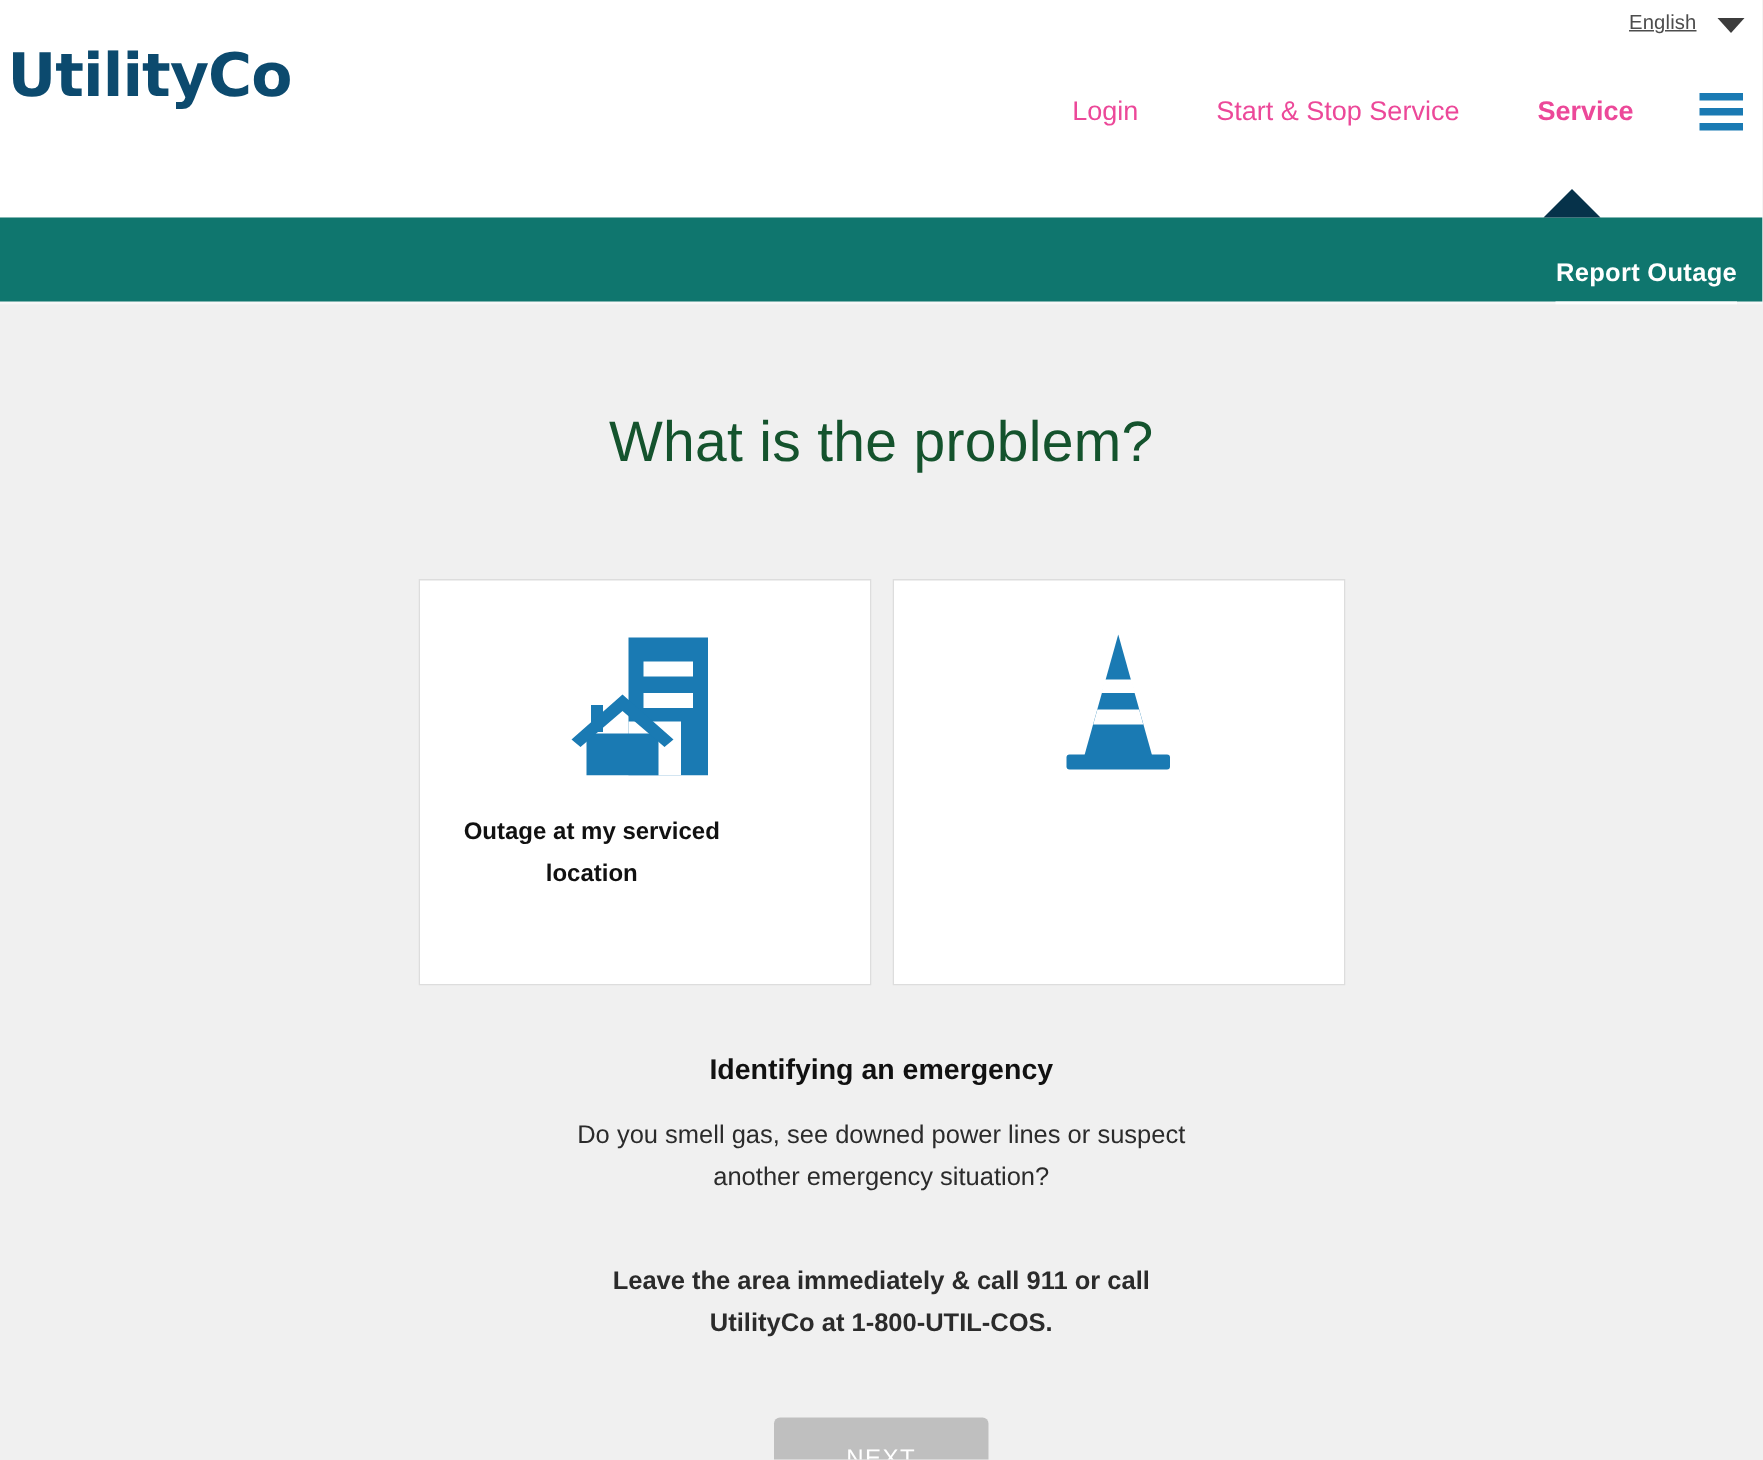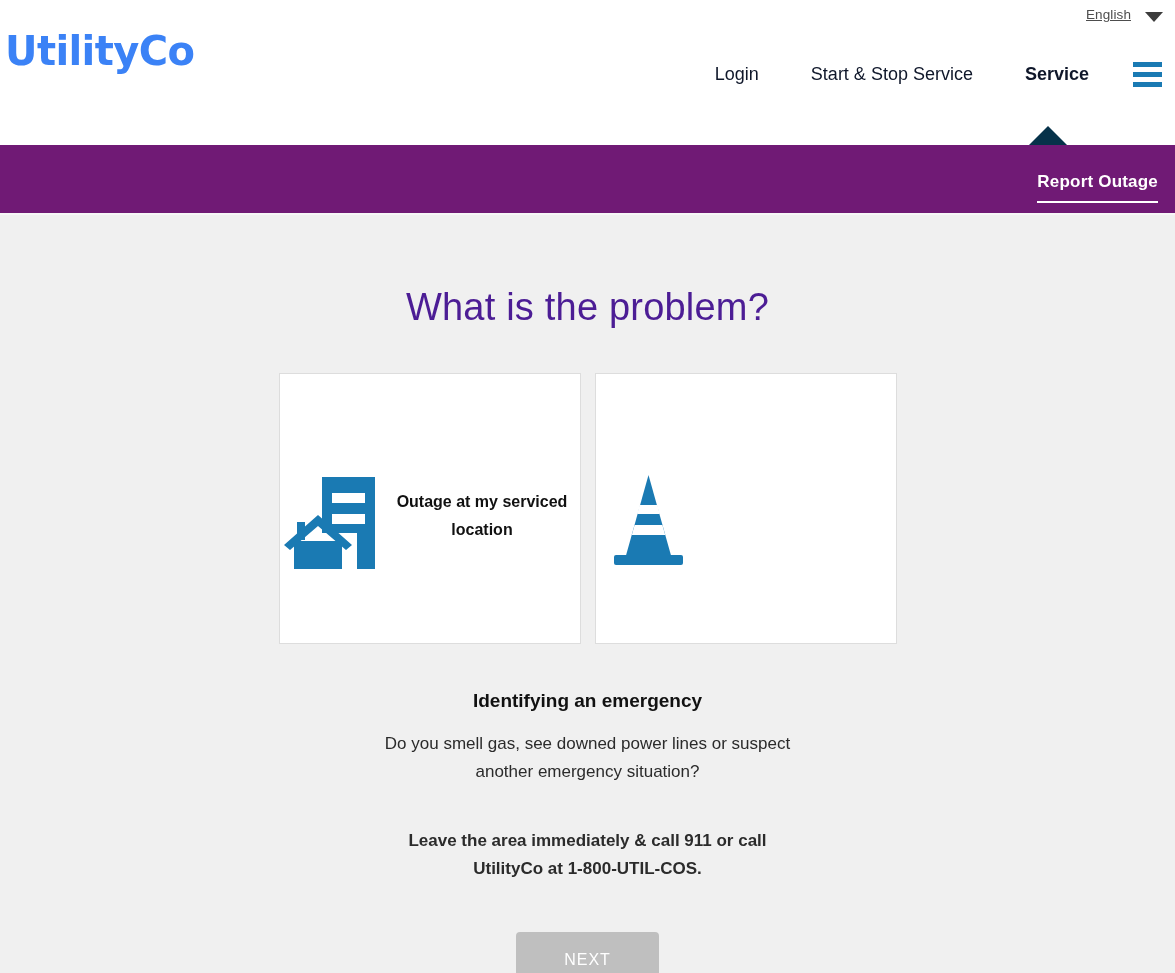--- a/index.html
+++ b/index.html
@@ -49,38 +49,38 @@
     border-top: 10px solid #3c3c3c;
     cursor: pointer;
   }
 
   .logo {
     position: absolute;
     left: 5px;
     top: 31px;
     font-size: 40px;
     font-weight: bold;
-    color: #3b82f6;
+    color: #0c4a6e;
     letter-spacing: -0.6px;
     font-family: "DejaVu Sans", sans-serif;
     line-height: 1;
     user-select: none;
   }
 
   .nav {
     position: absolute;
     right: 0;
     top: 62px;
     display: flex;
     align-items: center;
     gap: 0;
   }
   .nav-item {
     font-size: 18px;
-    color: #0f172a;
+    color: #ec4899;
     padding: 0 0 0 0;
     margin-left: 52px;
     cursor: pointer;
     white-space: nowrap;
   }
   .nav-item.first { margin-left: 0; }
   .nav-item.active { font-weight: bold; }
 
   .hamburger {
     margin-left: 44px;
@@ -95,22 +95,22 @@
     display: block;
     height: 5px;
     width: 29px;
     background: #1a7ab3;
     border-radius: 0;
   }
 
   
   .subnav {
     position: relative;
-    background: #701a75;
-    height: 68px;
+    background: #0f766e;
+    height: 56px;
     width: 1175px;
     box-sizing: border-box;
   }
   .notch {
     position: absolute;
     top: -19px;
     left: 1029px;
     width: 0; height: 0;
     border-left: 19px solid transparent;
     border-right: 19px solid transparent;
@@ -142,40 +142,41 @@
     width: 1175px;
     background: #f0f0f0;
     text-align: center;
   }
 
   .page-title {
     margin: 0;
     padding-top: 73px;
     font-size: 38px;
     font-weight: normal;
-    color: #4c1d95;
+    color: #14532d;
     letter-spacing: .2px;
     line-height: 1;
   }
 
   .cards {
     display: flex;
     justify-content: center;
     gap: 14px;
     margin-top: 47px;
   }
   .card {
     background: #ffffff;
     border: 1px solid #dddddd;
     box-sizing: border-box;
     width: 302px;
     height: 271px;
     cursor: pointer;
     display: flex;
-    align-items: center;
+    flex-direction: column;
+    margin-top: 25px;
   }
   .card-icon {
     height: 120px;
     margin-top: 20px;
     display: flex;
     align-items: center;
     justify-content: center;
   }
   .card-label {
     font-size: 16px;

